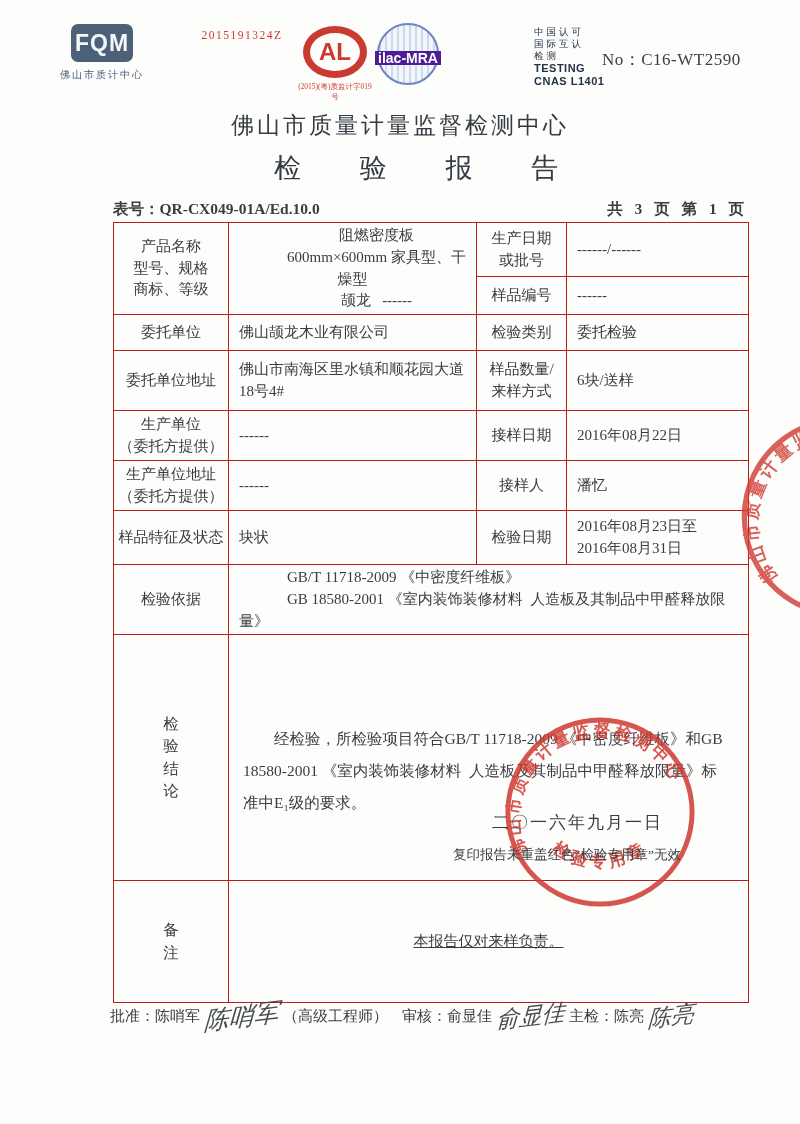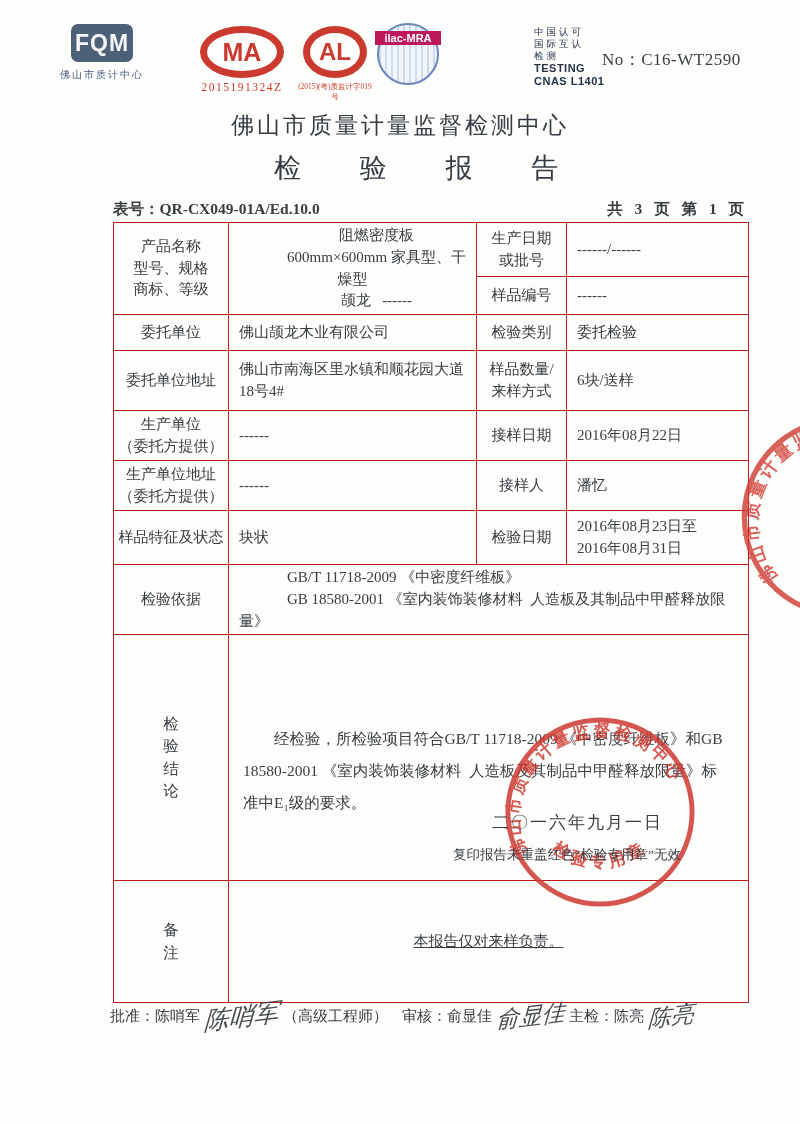--- a/index.html
+++ b/index.html
@@ -32,23 +32,23 @@
   .logo-cma .cap { margin-top:3px; font-size:11.5px; color:#cb3a2f; letter-spacing:1.5px; }
   .logo-cal .cap { margin-top:4px; font-size:7.5px; color:#cb3a2f; letter-spacing:0; }
 
   .logo-ilac { position:absolute; left:377px; top:23px; width:62px; height:62px; }
   .logo-ilac .globe {
     width:62px; height:62px; border-radius:50%;
     border:2px solid #6c86bd;
     background:repeating-linear-gradient(90deg,#cdd9ec 0 2px,#f2f5fa 2px 6px);
   }
   .logo-ilac .band {
-    position:absolute; left:-2px; top:8px; width:66px; text-align:center;
-    background:#be185d; color:#fff; font-family:"Liberation Sans",sans-serif;
-    font-weight:bold; font-size:11px; line-height:14px; letter-spacing:0;
+    position:absolute; left:-2px; top:28px; width:66px; text-align:center;
+    background:#4c1d95; color:#fff; font-family:"Liberation Sans",sans-serif;
+    font-weight:bold; font-size:14px; line-height:14px; letter-spacing:0;
   }
   .logo-cnas { position:absolute; left:446px; top:32px; width:86px; }
   .cnas-block { position:absolute; left:534px; top:26px; font-family:"Liberation Sans",sans-serif; color:#243247; }
   .cnas-block .cn { font-size:9.5px; line-height:12px; letter-spacing:3px; }
   .cnas-block .en { font-size:11px; line-height:13px; font-weight:bold; letter-spacing:0.5px; }
 
   .report-no { position:absolute; left:602px; top:48px; font-size:17px; color:#3a4046; letter-spacing:0.5px; }
 
   
   .doc-title { position:absolute; left:0; top:110px; width:100%; text-align:center;
@@ -93,21 +93,20 @@
 <body>
 
 <div class="page">
 
   <div class="logo-fqm">
     <div class="box">FQM</div>
     <div class="cap">佛山市质计中心</div>
   </div>
 
   <div class="logo-oval logo-cma">
-    <div class="oval">MA</div>
     <div class="cap">2015191324Z</div>
   </div>
 
   <div class="logo-oval logo-cal">
     <div class="oval">AL</div>
     <div class="cap">(2015)(粤)质监计字019号</div>
   </div>
 
   <div class="logo-ilac">
     <div class="globe"></div>

